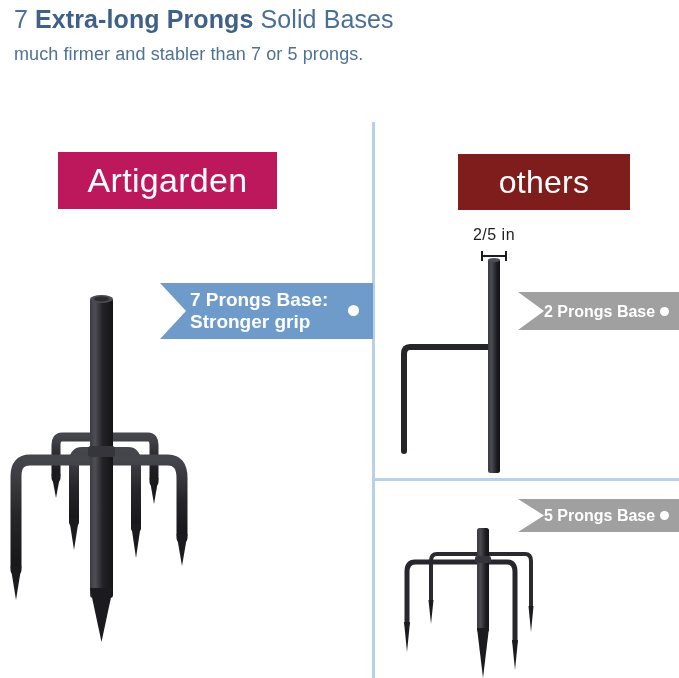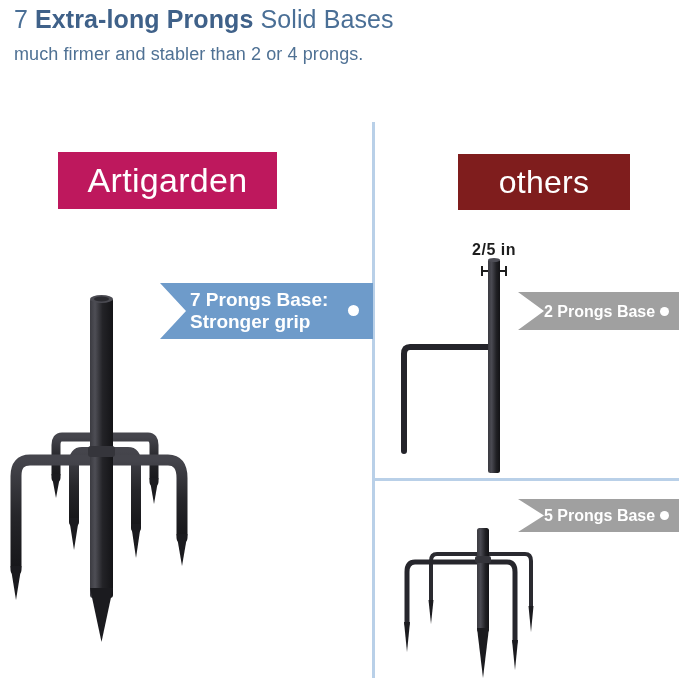--- a/index.html
+++ b/index.html
@@ -149,23 +149,22 @@
   .ribbon-2 .ribbon-dot,
   .ribbon-5 .ribbon-dot { width: 9px; height: 9px; }
 
   
   .dim {
     position: absolute;
     text-align: center;
     white-space: nowrap;
   }
   .dim-text {
-    font-weight: bold;
+    font-weight: normal;
     line-height: 1;
-    margin-top: 15px;
   }
   .dim-bracket {
     position: relative;
     margin: 0 auto;
   }
   .dim-bracket .bar {
     position: absolute;
     left: 0;
     right: 0;
     top: 50%;
@@ -197,21 +196,21 @@
   }
   .art svg { display: block; }
 </style>
 </head>
 <body>
 
 <div id="page">
 
   <div class="headline"><span>7 </span><span class="hl-bold">Extra-long Prongs</span><span> Solid Bases</span></div>
 
-  <div class="subhead">much firmer and stabler than 2 or 4 prongs.</div>
+  <div class="subhead">much firmer and stabler than 7 or 5 prongs.</div>
 
   <div class="divider-v"></div>
   <div class="divider-h"></div>
 
   <div class="chip chip-brand">
     <span>Artigarden</span>
   </div>
 
   <div class="chip chip-others">
     <span>others</span>

